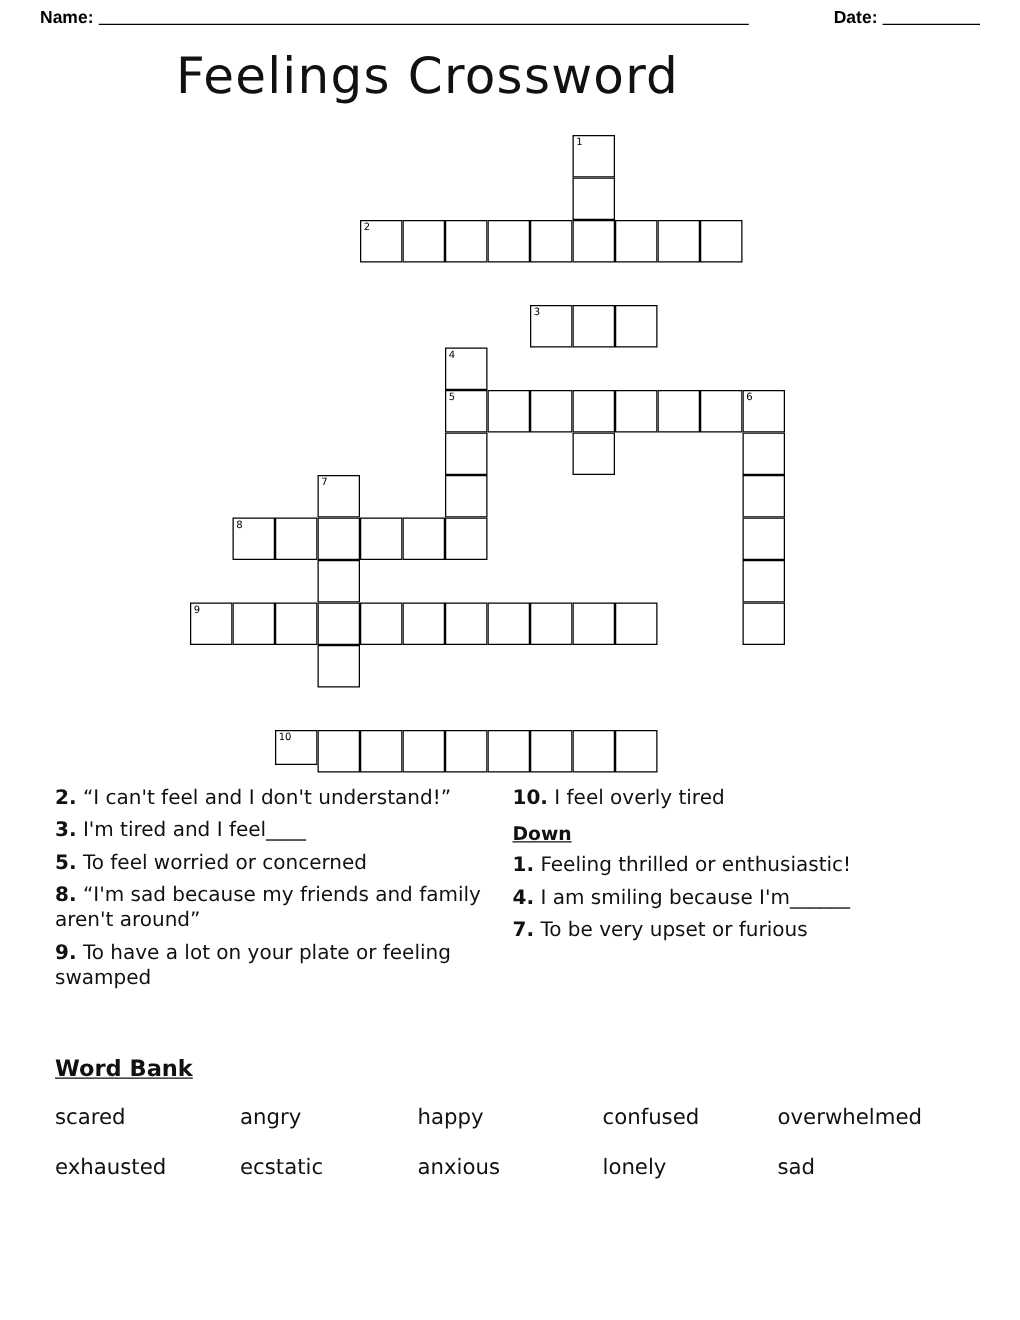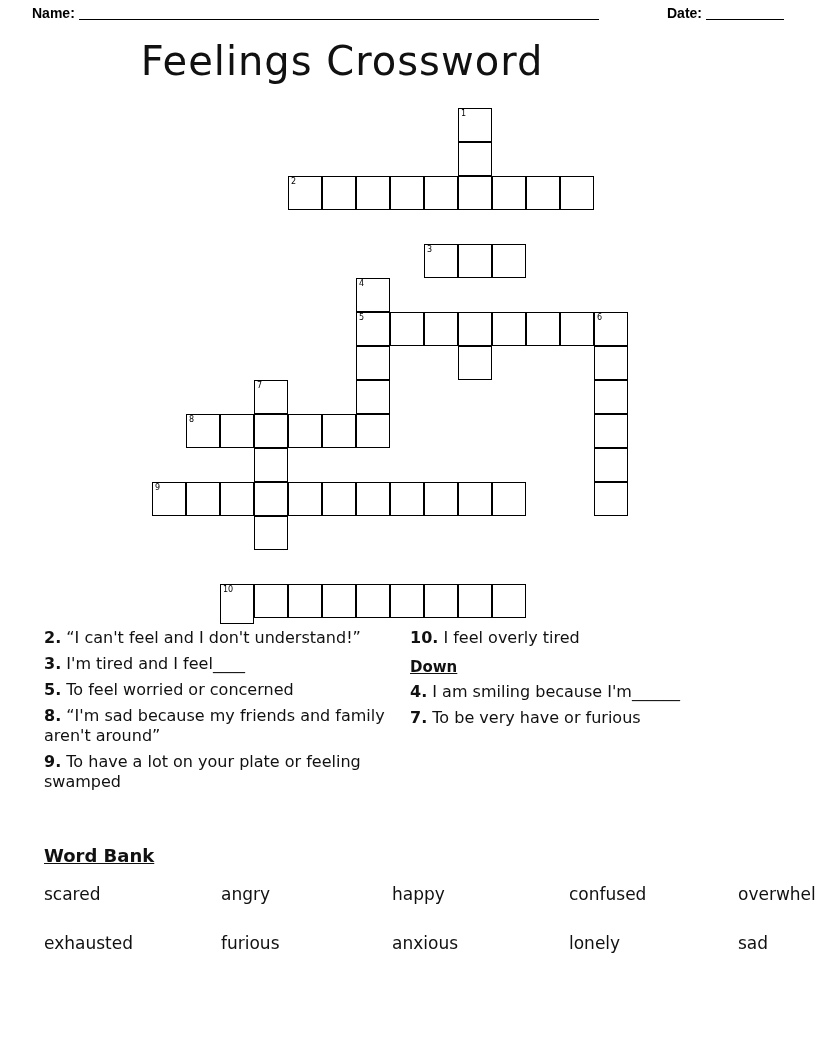--- a/index.html
+++ b/index.html
@@ -123,21 +123,20 @@
     text-decoration: underline;
     margin-bottom: 18px;
     color: #111;
   }
   .wb-grid {
     display: grid;
     grid-template-columns: 148px 142px 148px 140px 160px;
     row-gap: 20px;
     font-size: 17px;
     color: #111;
-    gap: 29px;
   }
   .wb-word { white-space: nowrap; }
 </style>
 </head>
 <body>
 
 <div class="header-row">
   <span class="hdr-label">Name:</span>
   <span class="hdr-rule name-rule"></span>
   <span class="hdr-spacer"></span>
@@ -210,21 +209,21 @@
     <div class="cell" style="left: 254px; top: 374px; width: 34px; height: 34px;"></div>
     <div class="cell" style="left: 288px; top: 374px; width: 34px; height: 34px;"></div>
     <div class="cell" style="left: 322px; top: 374px; width: 34px; height: 34px;"></div>
     <div class="cell" style="left: 356px; top: 374px; width: 34px; height: 34px;"></div>
     <div class="cell" style="left: 390px; top: 374px; width: 34px; height: 34px;"></div>
     <div class="cell" style="left: 424px; top: 374px; width: 34px; height: 34px;"></div>
     <div class="cell" style="left: 458px; top: 374px; width: 34px; height: 34px;"></div>
     <div class="cell" style="left: 492px; top: 374px; width: 34px; height: 34px;"></div>
     <div class="cell" style="left: 594px; top: 374px; width: 34px; height: 34px;"></div>
     <div class="cell" style="left: 254px; top: 408px; width: 34px; height: 34px;"></div>
-    <div class="cell" style="left: 220px; top: 476px; width: 34px; height: 40px;">
+    <div class="cell" style="left: 220px; top: 476px; width: 34px; height: 28px;">
       <span class="num">10</span>
     </div>
     <div class="cell" style="left: 254px; top: 476px; width: 34px; height: 34px;"></div>
     <div class="cell" style="left: 288px; top: 476px; width: 34px; height: 34px;"></div>
     <div class="cell" style="left: 322px; top: 476px; width: 34px; height: 34px;"></div>
     <div class="cell" style="left: 356px; top: 476px; width: 34px; height: 34px;"></div>
     <div class="cell" style="left: 390px; top: 476px; width: 34px; height: 34px;"></div>
     <div class="cell" style="left: 424px; top: 476px; width: 34px; height: 34px;"></div>
     <div class="cell" style="left: 458px; top: 476px; width: 34px; height: 34px;"></div>
     <div class="cell" style="left: 492px; top: 476px; width: 34px; height: 34px;"></div>
@@ -239,33 +238,34 @@
         <p class="clue"><b>8.</b><span> “I'm sad because my friends and family aren't around”</span></p>
         <p class="clue"><b>9.</b><span> To have a lot on your plate or feeling swamped</span></p>
       </div>
   </div>
   <div class="clue-col col-right">
     <div id="across-list-right">
         <p class="clue"><b>10.</b><span> I feel overly tired</span></p>
       </div>
     <div class="clue-head spaced">Down</div>
     <div id="down-list">
+        <p class="clue"><b>1.</b><span> Feeling thrilled or enthusiastic!</span></p>
         <p class="clue"><b>4.</b><span> I am smiling because I'm______</span></p>
-        <p class="clue"><b>7.</b><span> To be very have or furious</span></p>
+        <p class="clue"><b>7.</b><span> To be very upset or furious</span></p>
       </div>
   </div>
 </div>
 
 <div class="wordbank">
   <div class="wb-head">Word Bank</div>
   <div class="wb-grid" id="wb-grid">
       <div class="wb-word">scared</div>
       <div class="wb-word">angry</div>
       <div class="wb-word">happy</div>
       <div class="wb-word">confused</div>
       <div class="wb-word">overwhelmed</div>
       <div class="wb-word">exhausted</div>
-      <div class="wb-word">furious</div>
+      <div class="wb-word">ecstatic</div>
       <div class="wb-word">anxious</div>
       <div class="wb-word">lonely</div>
       <div class="wb-word">sad</div>
     </div>
 </div>
 
 </body></html>

